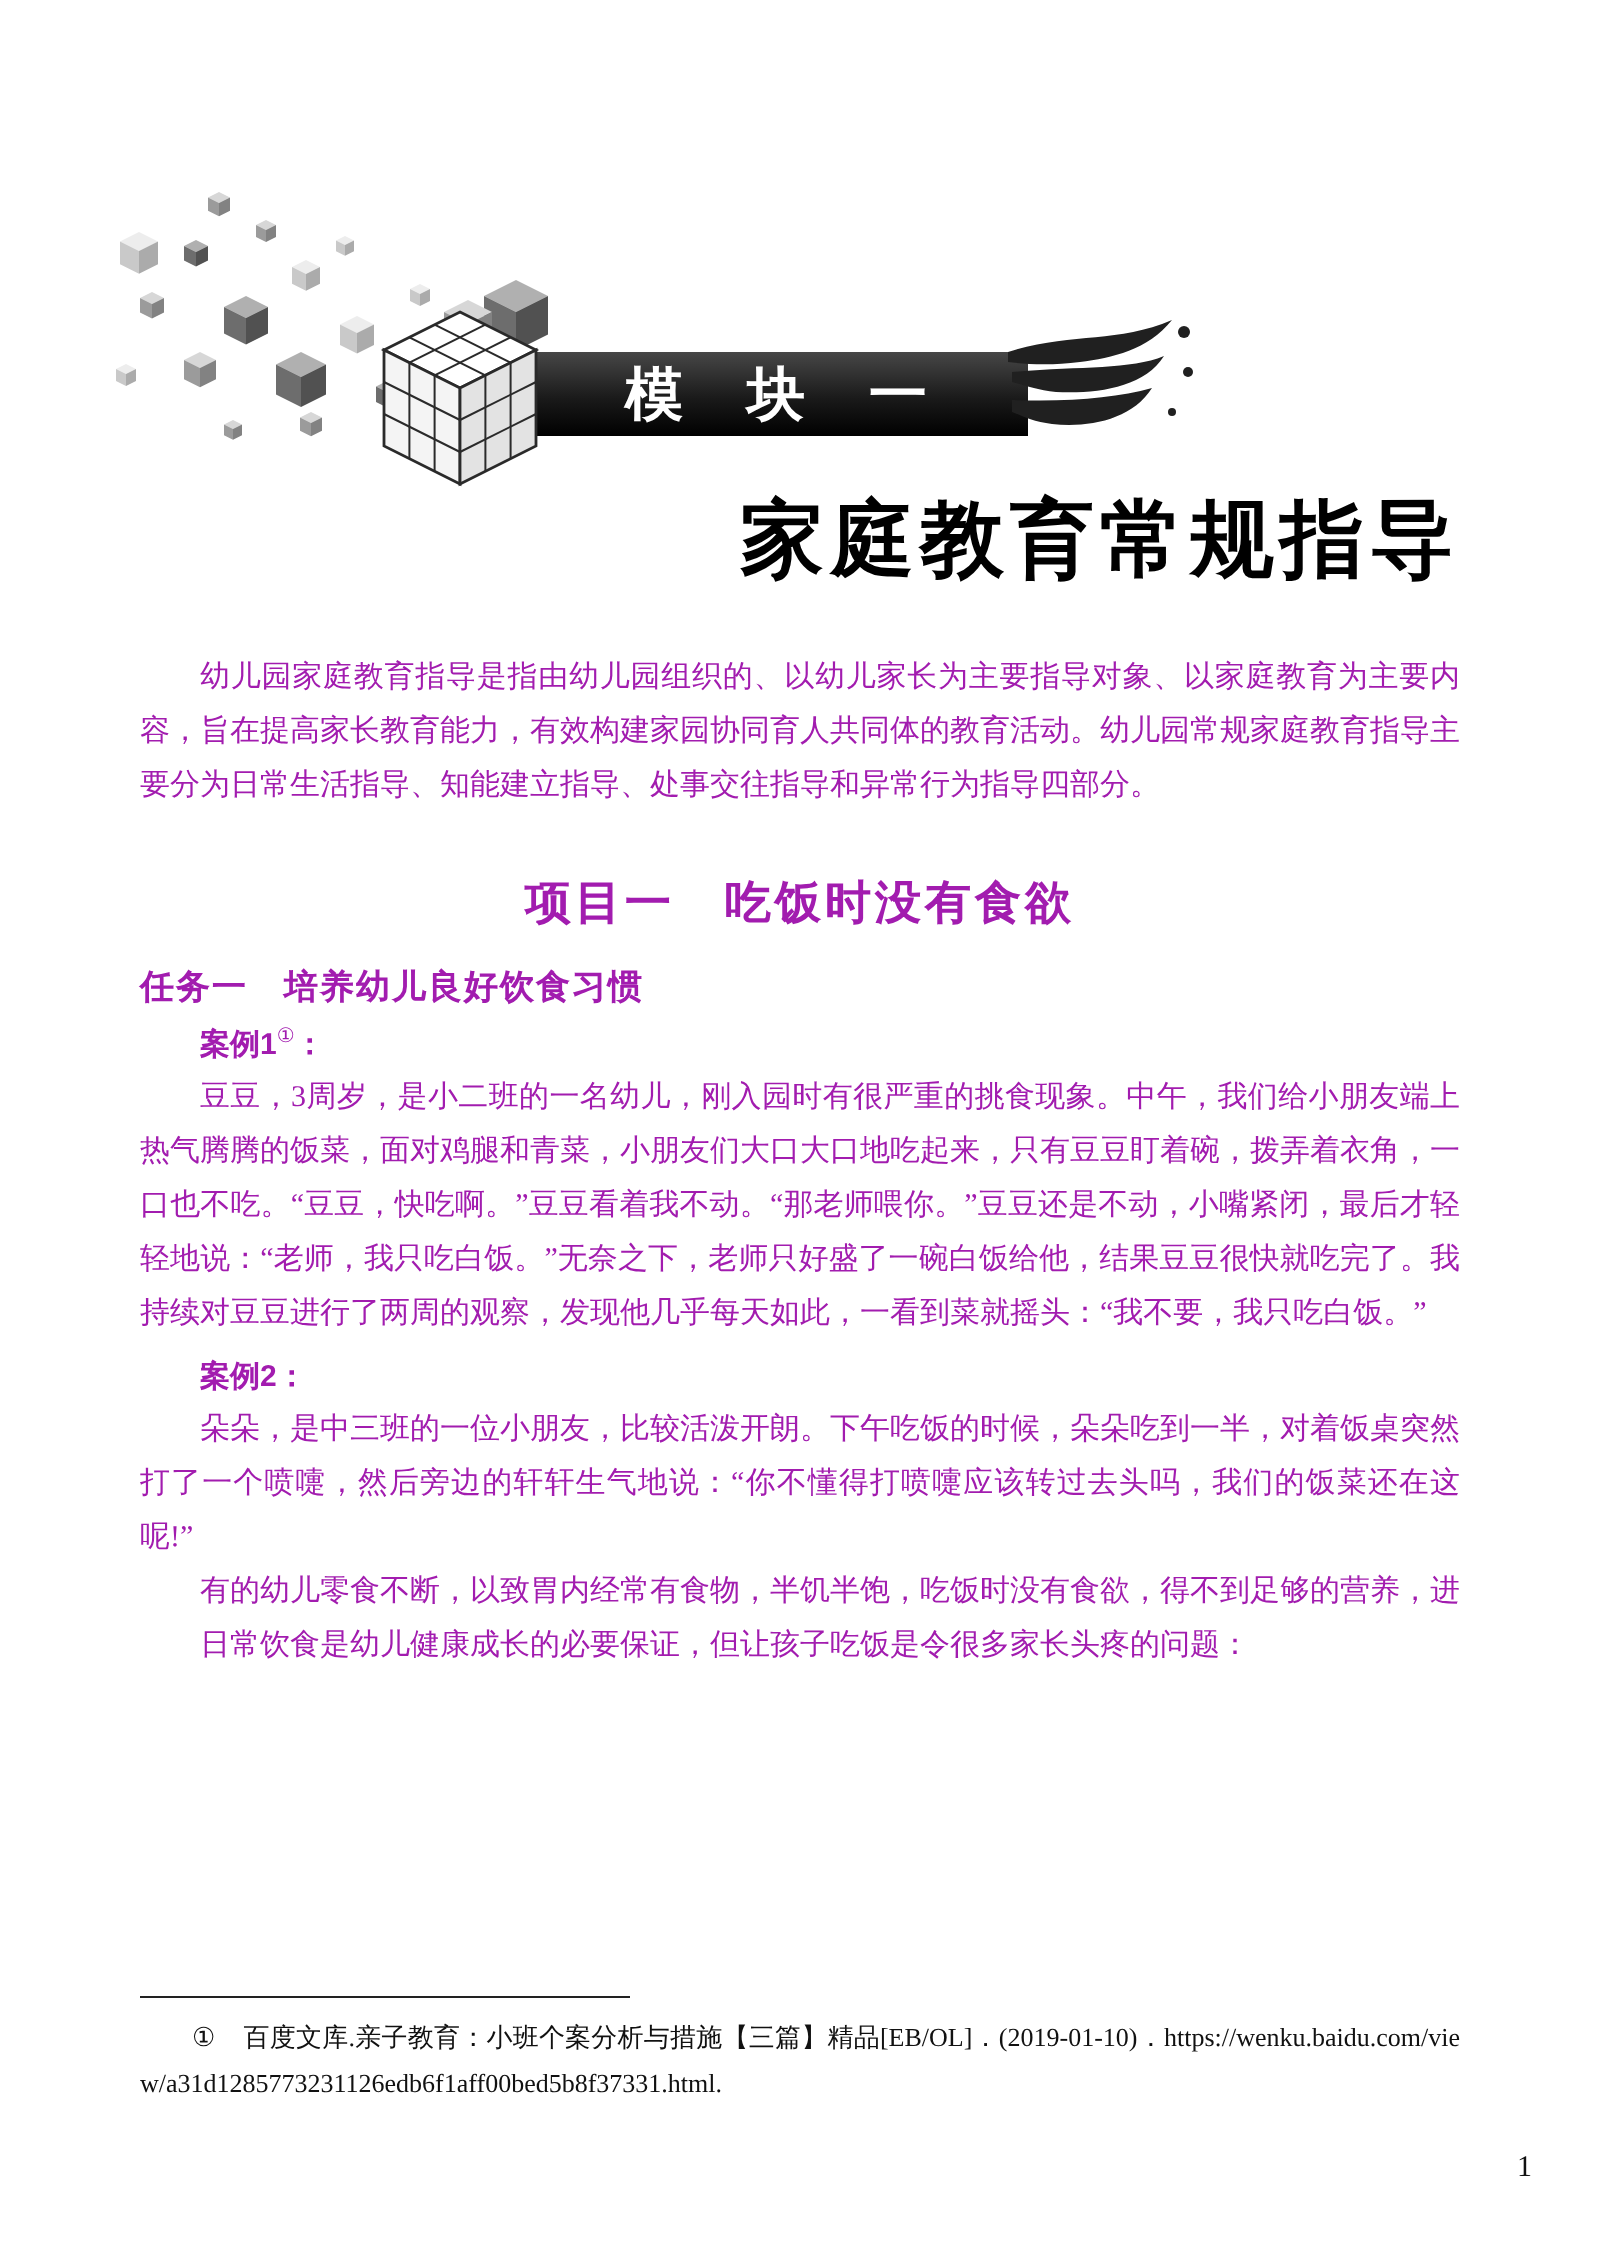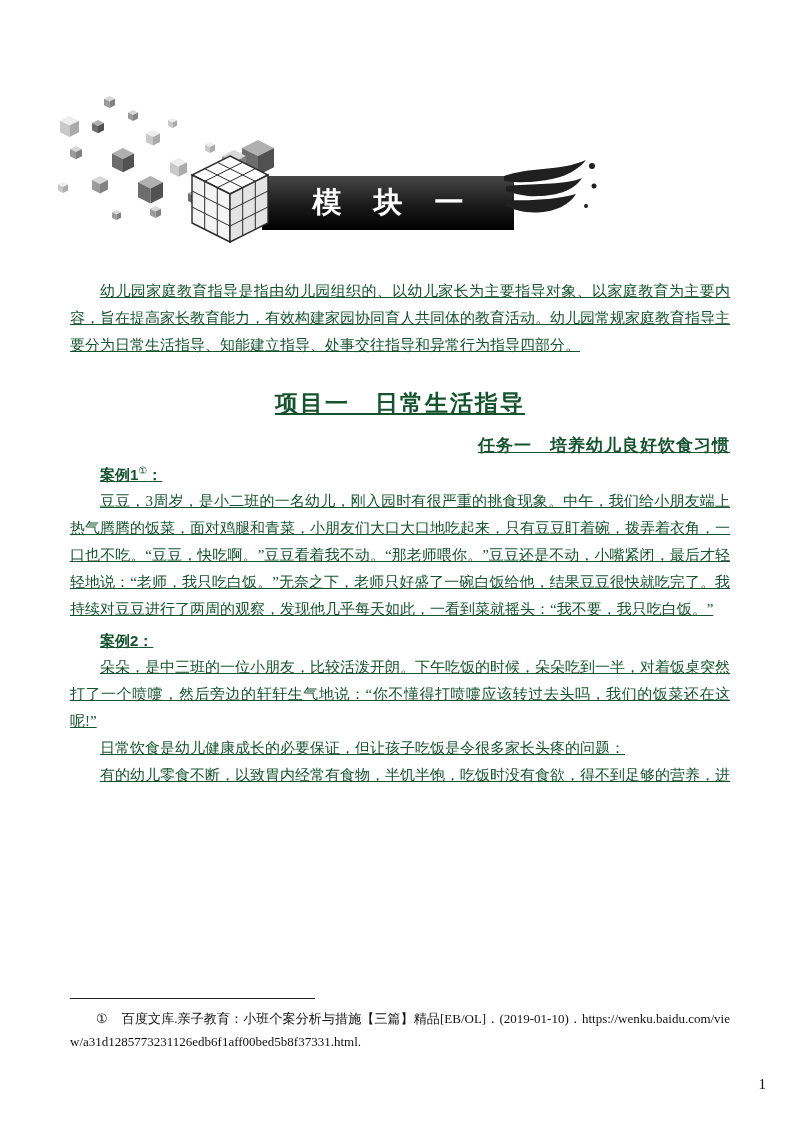--- a/index.html
+++ b/index.html
@@ -7,51 +7,50 @@
   .page {
     position:relative; width:800px; height:1131px; margin:0 auto;
     background:#ffffff; color:#111111; overflow:hidden;
     font-family:"Liberation Serif", serif;
   }
 
   
   .deco-header { position:relative; height:246px; }
   .deco-svg { position:absolute; left:0; top:0; z-index:2; }
   .banner {
-    position:absolute; left:262px; top:176px; width:252px; height:54px; z-index:1;
+    position:absolute; left:262px; top:176px; width:252px; height:42px; z-index:1;
     background:linear-gradient(180deg,#474747 0%, #1a1a1a 55%, #000000 100%);
-    display:flex; align-items:center; justify-content:center;
+    display:flex; align-items:flex-end; justify-content:center;
   }
   .banner-label {
     color:#ffffff; font-family:"Liberation Sans", sans-serif; font-weight:bold;
     font-size:29px; letter-spacing:12px; padding-left:12px; white-space:nowrap;
   }
 
   
   .chapter-title {
     margin-top:2px; padding-right:70px; text-align:right;
     font-family:"Liberation Serif", serif; font-weight:bold;
     font-size:42px; line-height:1.1; letter-spacing:3px; color:#000;
   }
 
   
   .content {
     padding:0 70px; font-size:15px; line-height:1.8; text-align:justify;
-    color:#14532d;
-    text-decoration:underline;
+    color:#a21caf;
   }
   .para { text-indent:2em; }
   .intro { margin-top:32px; }
   .section-heading {
     text-align:center; font-family:"Liberation Sans", sans-serif;
     font-size:23px; font-weight:bold; line-height:1.3; margin-top:30px; letter-spacing:2px;
   }
   .lead { margin-top:22px; }
   .task-heading {
-    text-align:right; font-family:"Liberation Sans", sans-serif;
+    text-align:left; font-family:"Liberation Sans", sans-serif;
     font-size:17px; font-weight:bold; line-height:1.3; margin-top:16px; letter-spacing:1px;
   }
   .sub-heading {
     font-family:"Liberation Sans", sans-serif; font-size:15px; font-weight:bold;
     line-height:1.35; text-indent:2em; margin-top:14px;
   }
   .case-label {
     font-family:"Liberation Sans", sans-serif; font-weight:bold;
     text-indent:2em; margin-top:4px;
   }
@@ -137,42 +136,43 @@
         <path d="M504,176 C535,166 558,172 586,160 C574,175 556,179 540,181 C525,183 512,182 504,181 Z"></path>
         <path d="M506,186 C540,183 565,185 582,178 C572,194 548,197 528,196 C518,195 510,192 506,191 Z"></path>
         <path d="M506,200 C535,201 558,199 576,194 C566,210 544,214 526,212 C516,211 509,207 506,206 Z"></path>
         <circle cx="592" cy="166" r="3"></circle>
         <circle cx="594" cy="186" r="2.5"></circle>
         <circle cx="586" cy="206" r="2"></circle>
       </g>
     </svg>
   </header>
 
+  <h1 class="chapter-title">家庭教育常规指导</h1>
 
   <main class="content">
     <p class="para intro">幼儿园家庭教育指导是指由幼儿园组织的、以幼儿家长为主要指导对象、以家庭教育为主要内容，旨在提高家长教育能力，有效构建家园协同育人共同体的教育活动。幼儿园常规家庭教育指导主要分为日常生活指导、知能建立指导、处事交往指导和异常行为指导四部分。</p>
 
-    <h2 class="section-heading">项目一　日常生活指导</h2>
+    <h2 class="section-heading">项目一　吃饭时没有食欲</h2>
 
 
     <h3 class="task-heading">任务一　培养幼儿良好饮食习惯</h3>
 
 
     <p class="case-label">
       <span>案例1</span><sup>①</sup><span>：</span>
     </p>
     <p class="para">豆豆，3周岁，是小二班的一名幼儿，刚入园时有很严重的挑食现象。中午，我们给小朋友端上热气腾腾的饭菜，面对鸡腿和青菜，小朋友们大口大口地吃起来，只有豆豆盯着碗，拨弄着衣角，一口也不吃。“豆豆，快吃啊。”豆豆看着我不动。“那老师喂你。”豆豆还是不动，小嘴紧闭，最后才轻轻地说：“老师，我只吃白饭。”无奈之下，老师只好盛了一碗白饭给他，结果豆豆很快就吃完了。我持续对豆豆进行了两周的观察，发现他几乎每天如此，一看到菜就摇头：“我不要，我只吃白饭。”</p>
 
     <p class="case-label">
       <span>案例2</span><span>：</span>
     </p>
     <p class="para">朵朵，是中三班的一位小朋友，比较活泼开朗。下午吃饭的时候，朵朵吃到一半，对着饭桌突然打了一个喷嚏，然后旁边的轩轩生气地说：“你不懂得打喷嚏应该转过去头吗，我们的饭菜还在这呢!”</p>
 
+    <p class="para">有的幼儿零食不断，以致胃内经常有食物，半饥半饱，吃饭时没有食欲，得不到足够的营养，进</p>
     <p class="para">日常饮食是幼儿健康成长的必要保证，但让孩子吃饭是令很多家长头疼的问题：</p>
-    <p class="para">有的幼儿零食不断，以致胃内经常有食物，半饥半饱，吃饭时没有食欲，得不到足够的营养，进</p>
   </main>
 
   <footer class="footnote-area">
     <div class="footnote-rule"></div>
     <p class="footnote-text">
       <span class="fn-marker">①</span><span>百度文库.亲子教育：小班个案分析与措施【三篇】精品[EB/OL]．(2019-01-10)．https://wenku.baidu.com/view/a31d1285773231126edb6f1aff00bed5b8f37331.html.</span>
     </p>
   </footer>
 
   <div class="page-number">1</div>

